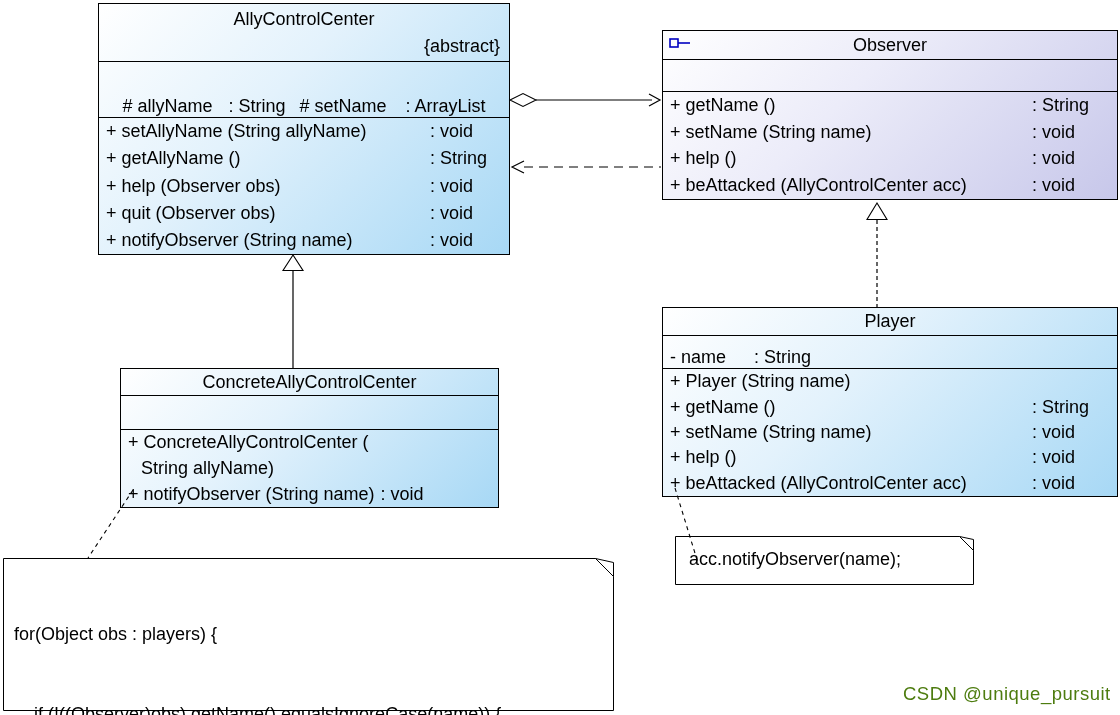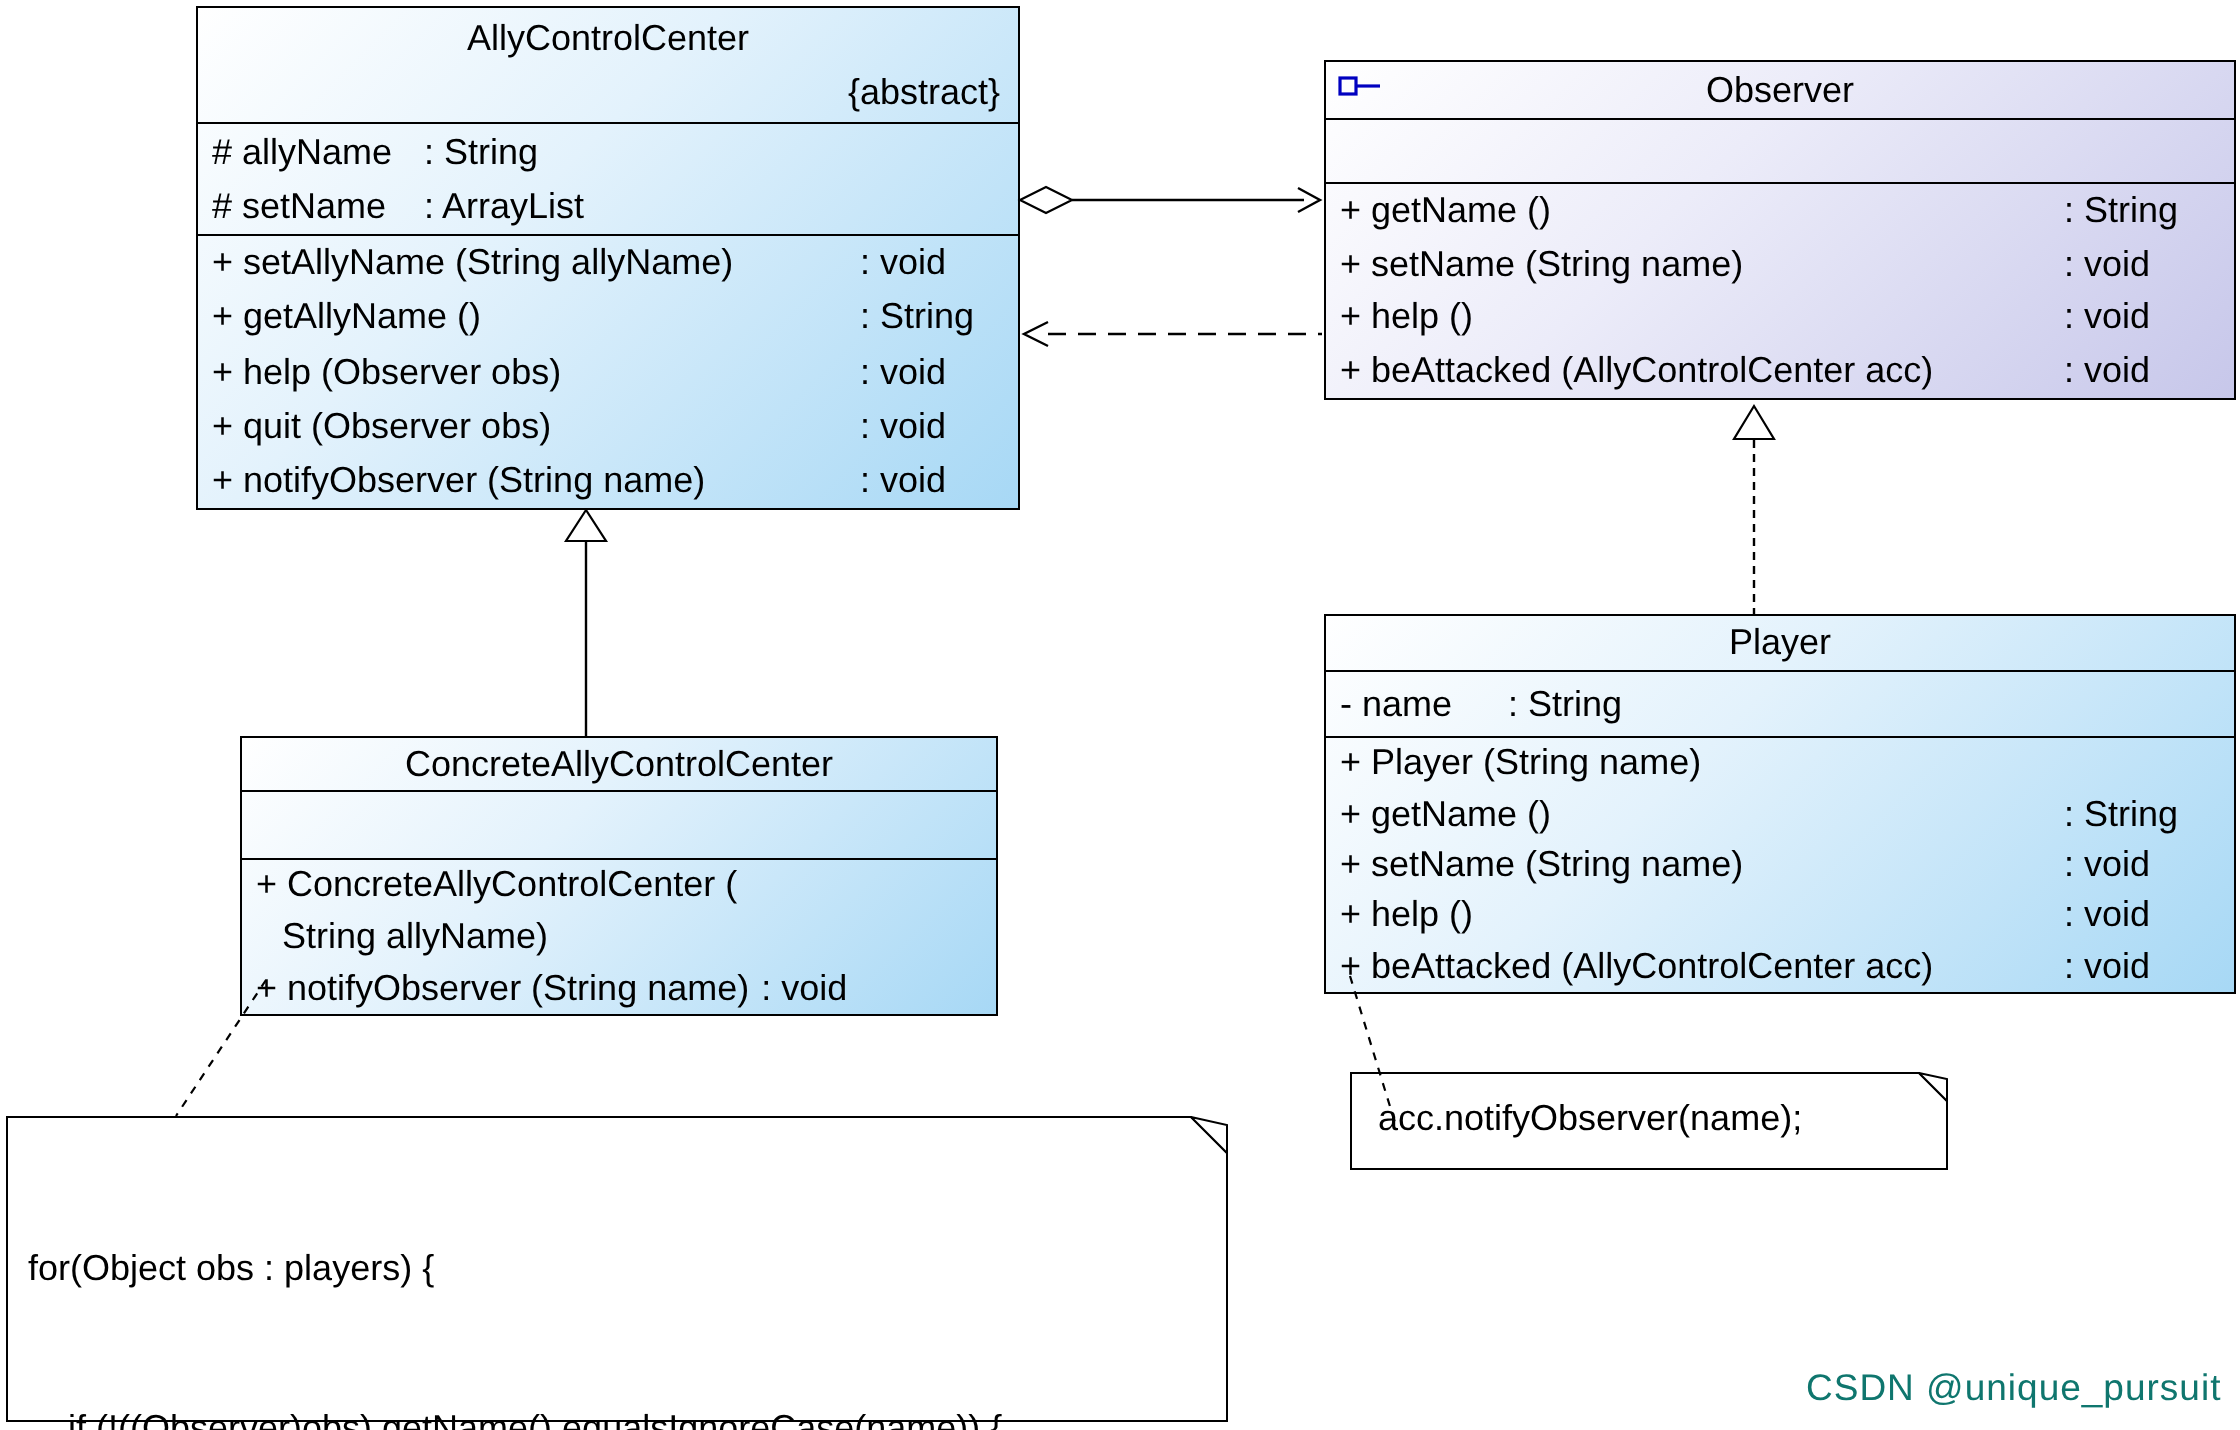--- a/index.html
+++ b/index.html
@@ -14,21 +14,21 @@
     position:absolute; box-sizing:border-box;
     border:1px solid #000;
     display:flex; flex-direction:column;
     font-size:18px;
   }
   .fill-blue { background:linear-gradient(135deg,#ffffff 0%,#e3f2fc 40%,#a7d8f5 100%); }
   .fill-lav  { background:linear-gradient(135deg,#ffffff 0%,#ececf9 40%,#c7c7ea 100%); }
   .cls-title { border-bottom:1px solid #000; position:relative; flex:0 0 auto; }
   .cls-name  { text-align:center; }
   .cls-stereo{ text-align:right; padding-right:9px; }
-  .cls-attrs { border-bottom:1px solid #000; flex:0 0 auto; display:flex; flex-direction:column; justify-content:center; }
+  .cls-attrs { border-bottom:1px solid #000; flex:0 0 auto; display:flex; justify-content:center;align-items:flex-end; }
   .cls-methods { flex:1 1 auto; display:flex; flex-direction:column; }
   .row { display:flex; align-items:center; flex:1 1 auto; padding:0 7px; white-space:pre; }
   .row .sig { white-space:pre; flex:0 0 auto; }
   .row .typ { white-space:pre; flex:0 0 auto; }
 
   
   #cls-ally { left:98px; top:3px; width:412px; height:252px; }
   #cls-ally .cls-title { height:57px; }
   #cls-ally .cls-name  { line-height:30px; }
   #cls-ally .cls-stereo{ line-height:25px; }
@@ -70,21 +70,21 @@
   #note-notify { left:675px; top:536px; width:299px; height:49px; }
   #note-notify .note-text { left:14px; top:13px; }
 
   
   #connectors { position:absolute; left:0; top:0; z-index:5; pointer-events:none; }
   .cls, .note { z-index:1; }
 
   
   #watermark {
     position:absolute; left:903px; top:683px;
-    font-size:18.5px; color:#0f766e; letter-spacing:0.5px;
+    font-size:18.5px; color:#4d7c0f; letter-spacing:0.5px;
   }
 </style>
 </head>
 <body>
 
 <div id="stage">
 
   <div class="cls fill-blue" id="cls-ally">
     <div class="cls-title">
       <div class="cls-name">AllyControlCenter</div>

